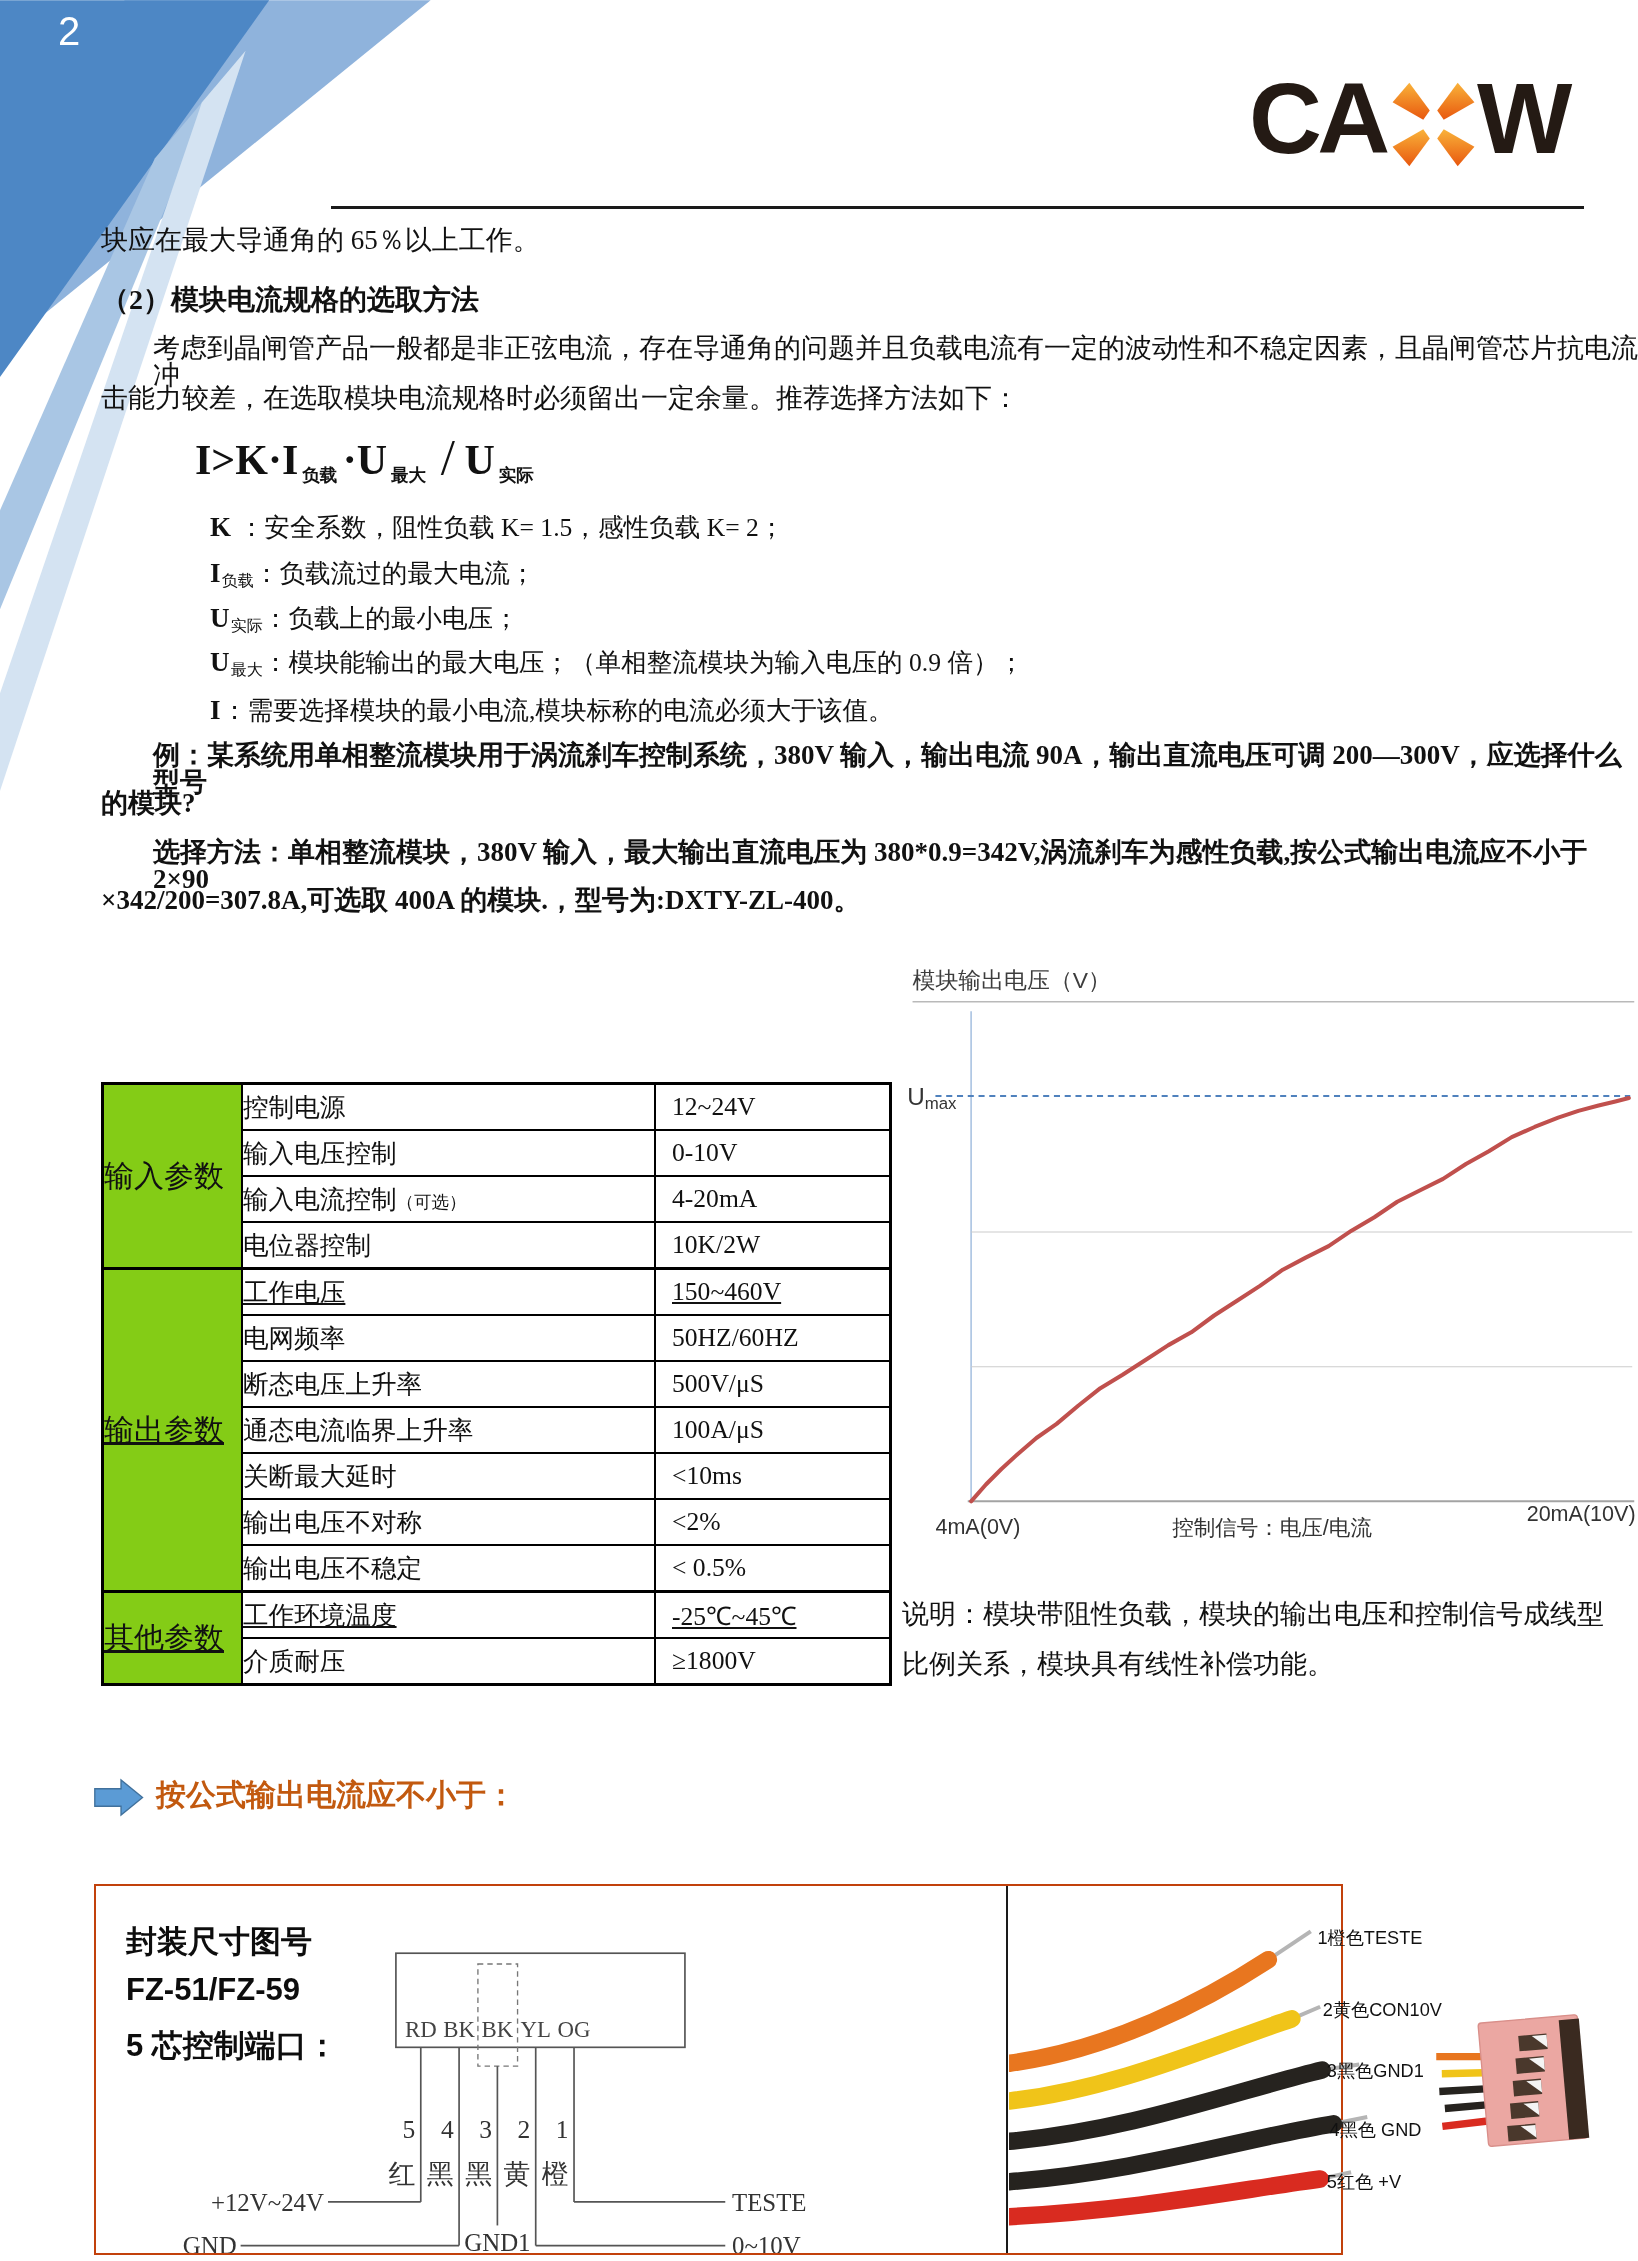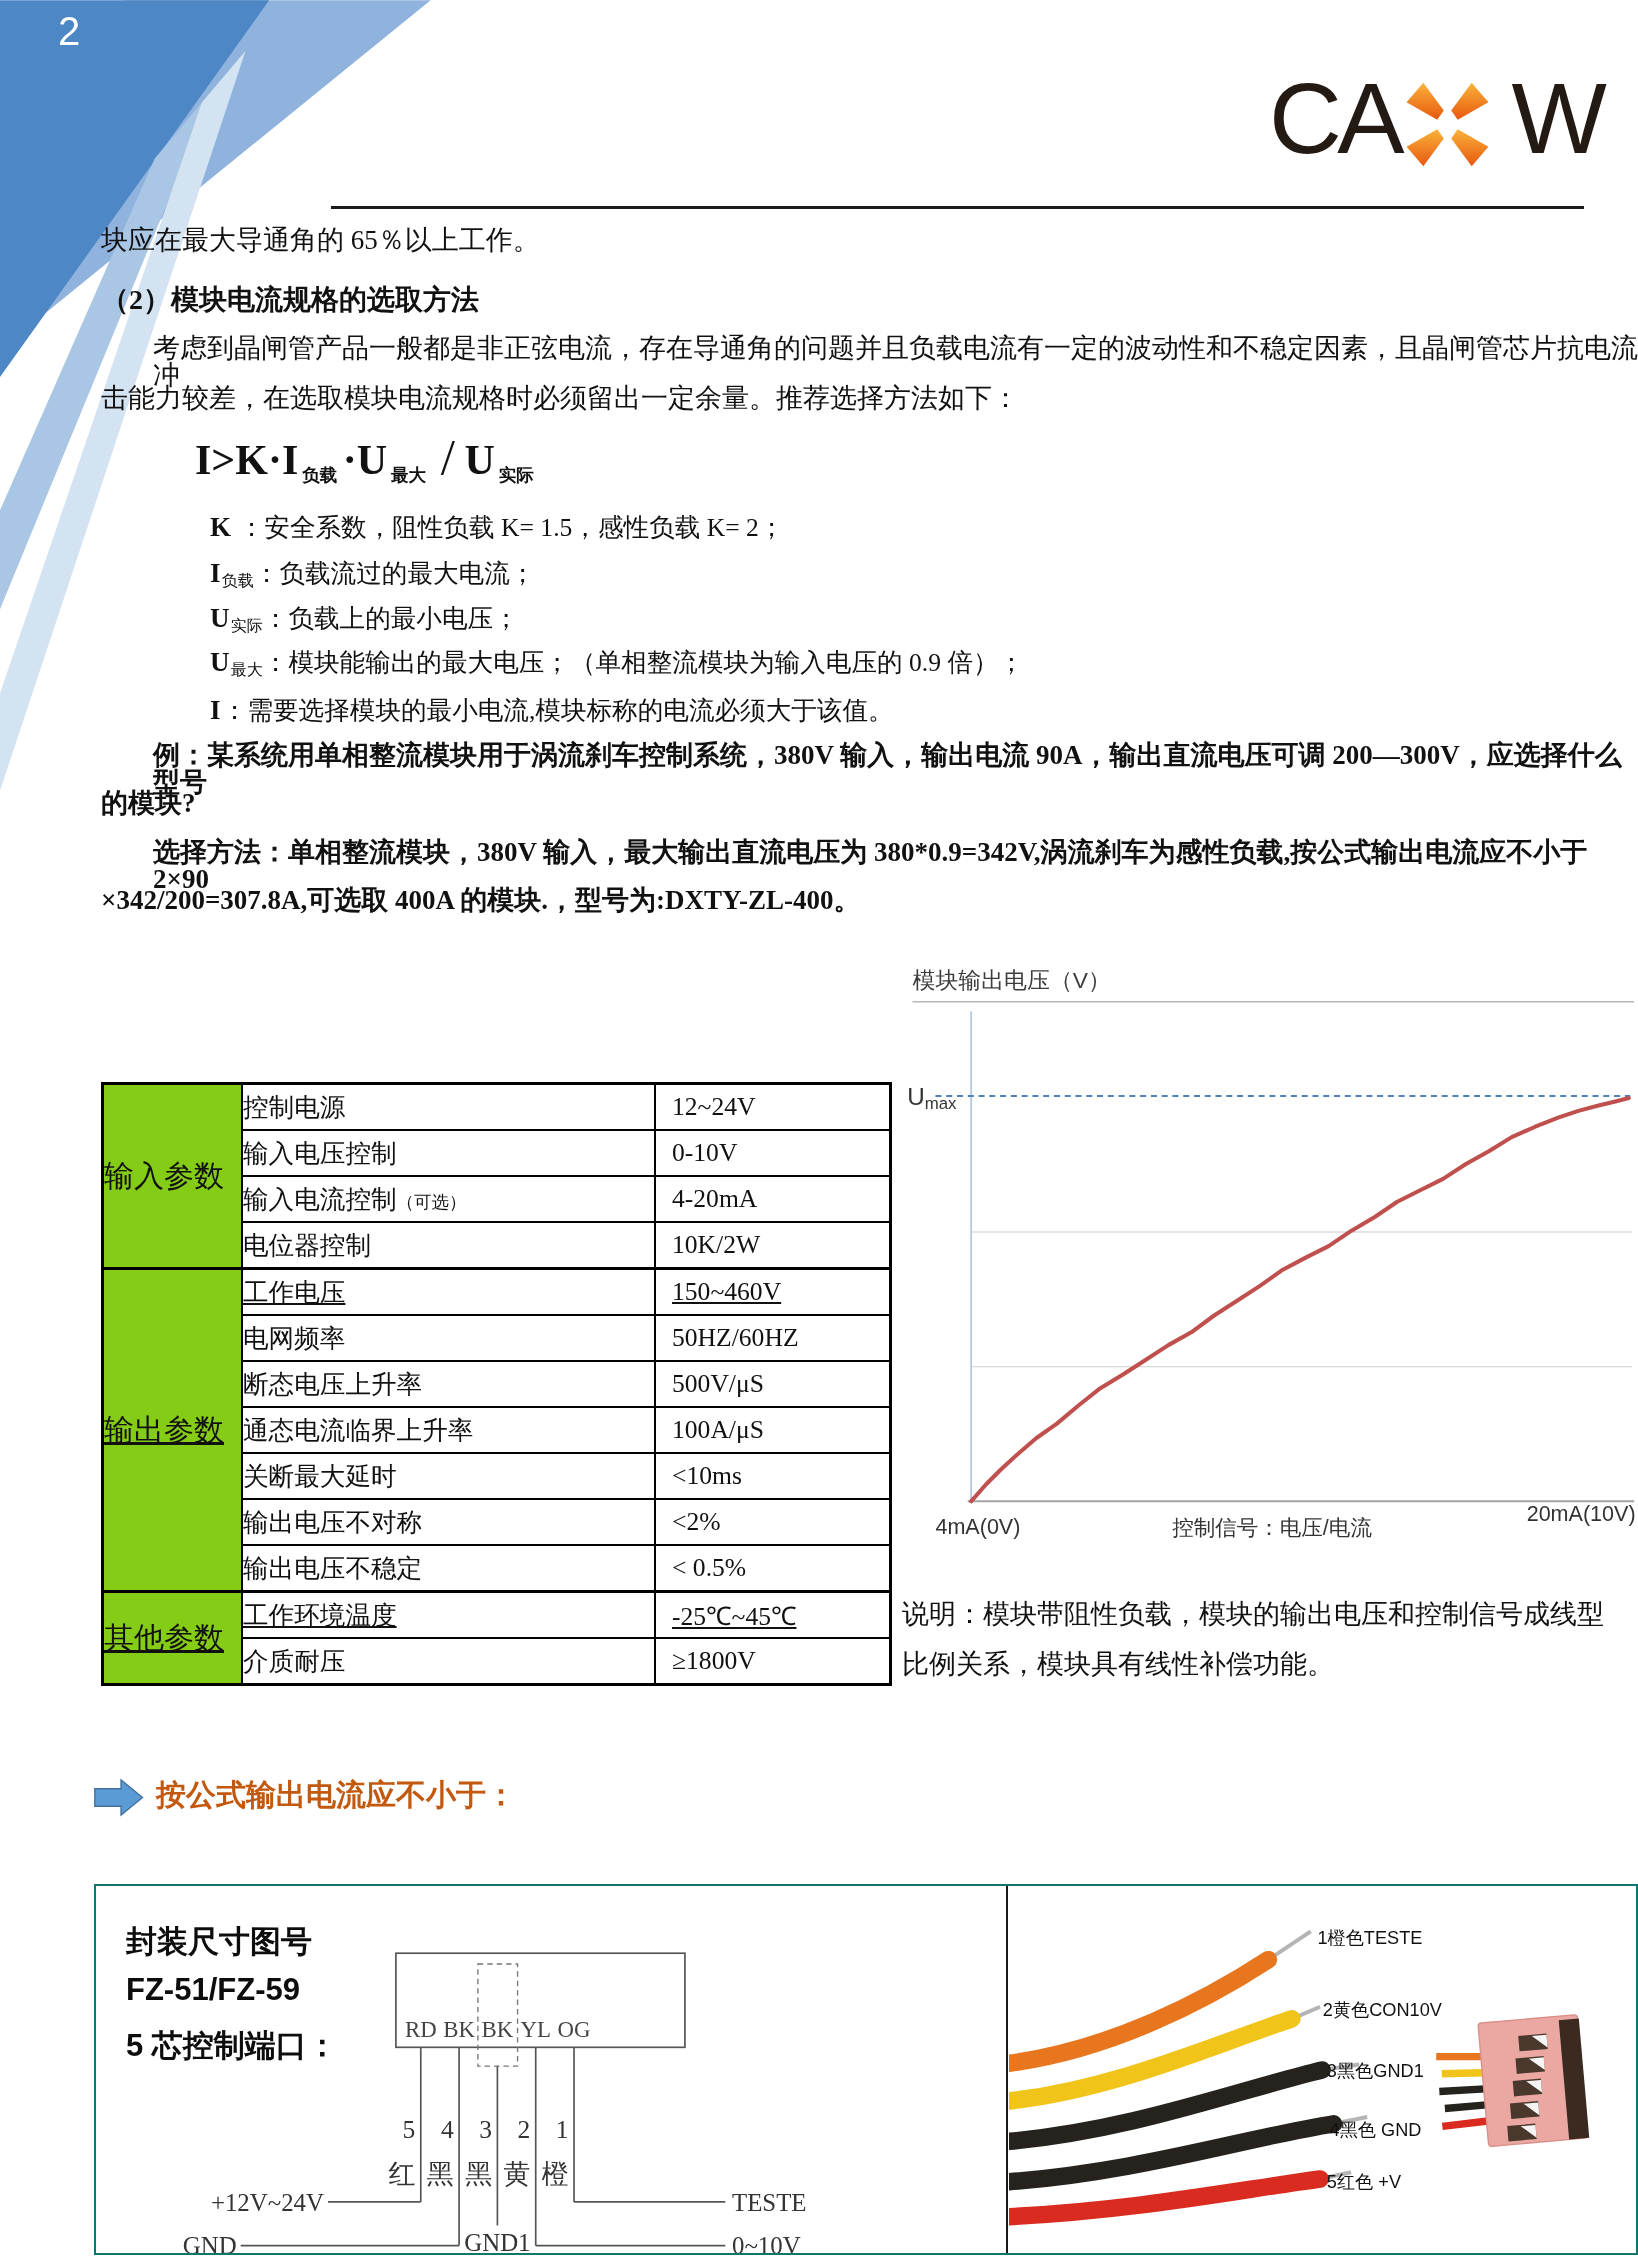--- a/index.html
+++ b/index.html
@@ -8,21 +8,21 @@
     overflow:hidden;
     font-family:"Liberation Serif","DejaVu Serif",serif;
     color:#111;
   }
   .abs{position:absolute;}
 
   
   #page-num{left:58px;top:9.4px;font-size:40px;color:#ffffff;font-family:"Liberation Sans",sans-serif;font-weight:300;}
   #header-rule{left:331px;top:206px;width:1253px;height:3.4px;background:#1a1a1a;}
   #logo{left:1249px;top:66px;display:flex;align-items:center;}
-  .logo-txt{font-family:"Liberation Sans","DejaVu Sans",sans-serif;font-weight:400;font-size:101px;line-height:101px;color:#241a14;letter-spacing:-4.7px;margin-left:20px;}
+  .logo-txt{font-family:"Liberation Sans","DejaVu Sans",sans-serif;font-weight:700;font-size:101px;line-height:101px;color:#241a14;letter-spacing:-4.7px;}
   #logo svg{margin:12px -2.7px 0 1.3px;}
 
   
   .t40{font-size:27px;line-height:1.0;}
   .bold{font-weight:bold;}
   .formula{display:inline-flex;align-items:baseline;}
   .f-big{font-size:42px;font-weight:bold;}
   .f-sub{font-size:17.5px;font-weight:bold;position:relative;top:6.7px;margin:0 5.4px 0 4px;}
   .f-slash{font-size:51px;margin:0 9.4px;}
   .defline{font-size:25.6px;}
@@ -39,21 +39,21 @@
   #spec-table td .sfx{font-size:17.5px;}
   #spec-table tr.gsep td{border-top:3.4px solid #000;text-decoration:underline;}
 
   
   #section-title{left:156px;top:1775px;font-family:"Liberation Sans",sans-serif;font-weight:bold;font-size:30px;color:#c2590f;}
 
   
   .note-line{font-size:27px;}
 
   
-  #bottom-box{left:94px;top:1884px;width:1544px;height:371px;border:2px solid #0f766e;box-sizing:border-box;text-align:center;}
+  #bottom-box{left:94px;top:1884px;width:1249px;height:371px;border:2px solid #c2410c;box-sizing:border-box;text-align:center;}
   #bottom-divider{left:910px;top:0;width:2px;height:367px;background:#1a1a1a;}
   .pkg-line{font-family:"Liberation Sans",sans-serif;font-weight:bold;font-size:31px;color:#0d0d0d;}
 </style>
 </head>
 <body>
 
 <div id="page">
 
   <svg class="abs" style="left:0;top:0" width="471" height="808" viewBox="0 0 700 1200">
     <polygon points="185,0 640,0 55,475" fill="#8fb3dc"></polygon>

